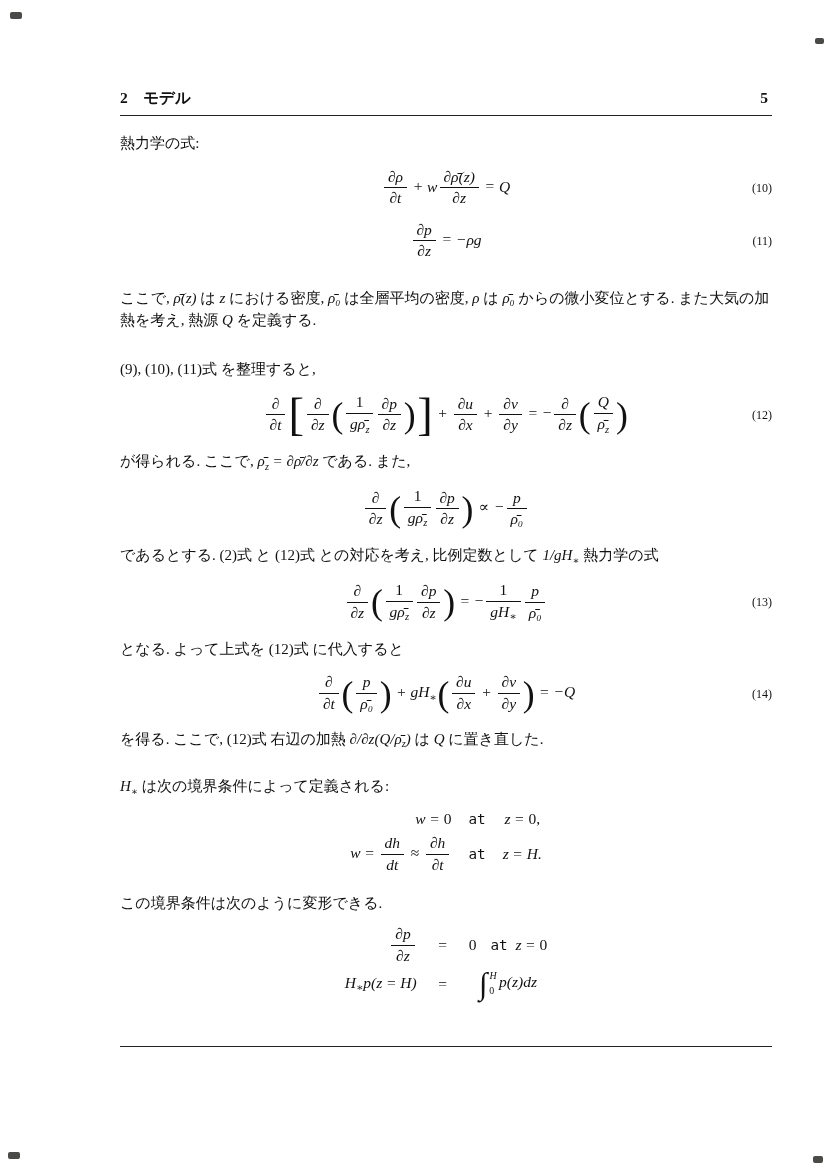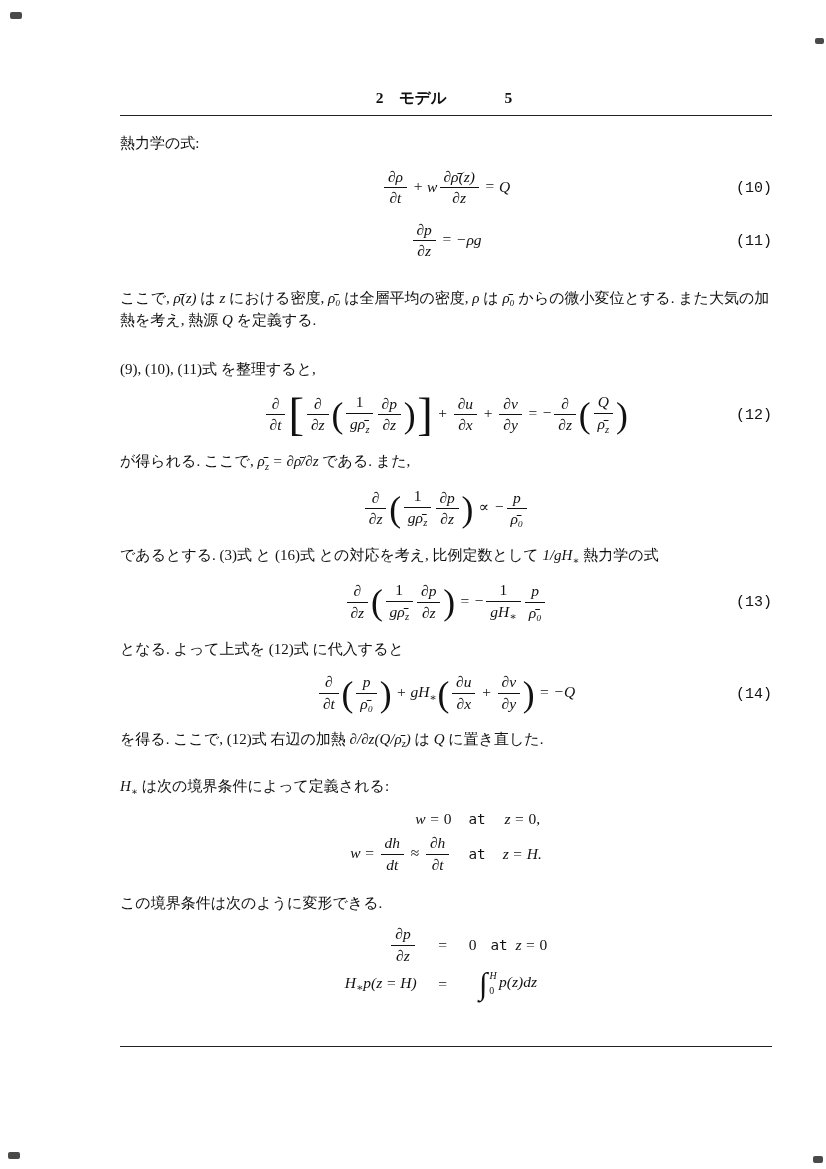--- a/index.html
+++ b/index.html
@@ -5,37 +5,37 @@
   html, body { margin: 0; padding: 0; }
   body {
     width: 826px; height: 1169px;
     background: #ffffff; color: #111;
     font-family: "Liberation Serif", "DejaVu Serif", serif;
     position: relative; overflow: hidden;
   }
   .page { padding: 88px 54px 0 120px; }
 
   
-  .hdr { display: flex; justify-content: center; align-items: baseline; gap: 58px;
+  .hdr { display: flex; justify-content: space-between; align-items: baseline; gap: 58px;
          font-weight: bold; font-size: 15.5px; padding: 0 4px 6px 0; }
   .rule { border-top: 1.2px solid #222; height: 0; }
   .bottom-rule { position: absolute; left: 120px; width: 652px; top: 1046px;
                  border-top: 1.2px solid #222; }
 
   
   p.para { font-size: 15px; line-height: 1.5; margin: 14px 0 0 0; }
   p.mt-lg { margin-top: 26px; }
   p.mt-xl { margin-top: 16px; }
   .jp { font-style: normal; }
 
   
   .eq { position: relative; text-align: center; margin: 13px 0; font-size: 15.5px; }
   .mbody { display: inline-block; white-space: nowrap; }
   .eqnum { position: absolute; right: 0; top: 50%; transform: translateY(-50%);
-           font-size: 15px; font-style: normal; font-family: Liberation Mono, monospace; }
+           font-size: 12px; font-style: normal; }
 
   
   .mi { font-style: italic; }
   .mn { font-style: normal; }
   .mo { font-style: normal; margin: 0 0.3em; }
   .mtt { font-family: "DejaVu Sans Mono", monospace; font-style: normal; font-size: 0.92em; }
   .msub { font-size: 68%; vertical-align: -0.35em; margin-left: 0.02em; }
   .msp { display: inline-block; }
   .frac { display: inline-block; vertical-align: middle; text-align: center;
           margin: 0 0.14em; line-height: 1.2; }
@@ -100,21 +100,21 @@
     <span class="mbody"><span class="frac"><span class="num"><span class="mi">∂</span></span><span class="den"><span class="mi">∂t</span></span></span><span class="delim" style="font-size: 3em;">[</span><span class="frac"><span class="num"><span class="mi">∂</span></span><span class="den"><span class="mi">∂z</span></span></span><span class="delim" style="font-size: 2.3em;">(</span><span class="frac"><span class="num"><span class="mn">1</span></span><span class="den"><span class="mi">gρ̄</span><span class="mi msub">z</span></span></span><span class="frac"><span class="num"><span class="mi">∂p</span></span><span class="den"><span class="mi">∂z</span></span></span><span class="delim" style="font-size: 2.3em;">)</span><span class="delim" style="font-size: 3em;">]</span><span class="mo">+</span><span class="frac"><span class="num"><span class="mi">∂u</span></span><span class="den"><span class="mi">∂x</span></span></span><span class="mo">+</span><span class="frac"><span class="num"><span class="mi">∂v</span></span><span class="den"><span class="mi">∂y</span></span></span><span class="mo">=</span><span class="mi">−</span><span class="frac"><span class="num"><span class="mi">∂</span></span><span class="den"><span class="mi">∂z</span></span></span><span class="delim" style="font-size: 2.3em;">(</span><span class="frac"><span class="num"><span class="mi">Q</span></span><span class="den"><span class="mi">ρ̄</span><span class="mi msub">z</span></span></span><span class="delim" style="font-size: 2.3em;">)</span></span>
     <span class="eqnum">(12)</span>
   </div>
 
   <p class="para"><span class="jp">が得られる. ここで, </span><span class="mi">ρ̄</span><span class="mi msub">z</span><span class="mi"> = ∂ρ̄/∂z</span><span class="jp"> である. また,</span></p>
 
   <div class="eq">
     <span class="mbody"><span class="frac"><span class="num"><span class="mi">∂</span></span><span class="den"><span class="mi">∂z</span></span></span><span class="delim" style="font-size: 2.3em;">(</span><span class="frac"><span class="num"><span class="mn">1</span></span><span class="den"><span class="mi">gρ̄</span><span class="mi msub">z</span></span></span><span class="frac"><span class="num"><span class="mi">∂p</span></span><span class="den"><span class="mi">∂z</span></span></span><span class="delim" style="font-size: 2.3em;">)</span><span class="mo">∝</span><span class="mi">−</span><span class="frac"><span class="num"><span class="mi">p</span></span><span class="den"><span class="mi">ρ̄₀</span></span></span></span>
   </div>
 
-  <p class="para"><span class="jp">であるとする. (3)式 と (16)式 との対応を考え, 比例定数として </span><span class="mi">1/gH</span><span class="mi msub">∗</span><span class="jp"> 熱力学の式</span></p>
+  <p class="para"><span class="jp">であるとする. (2)式 と (12)式 との対応を考え, 比例定数として </span><span class="mi">1/gH</span><span class="mi msub">∗</span><span class="jp"> 熱力学の式</span></p>
 
   <div class="eq">
     <span class="mbody"><span class="frac"><span class="num"><span class="mi">∂</span></span><span class="den"><span class="mi">∂z</span></span></span><span class="delim" style="font-size: 2.3em;">(</span><span class="frac"><span class="num"><span class="mn">1</span></span><span class="den"><span class="mi">gρ̄</span><span class="mi msub">z</span></span></span><span class="frac"><span class="num"><span class="mi">∂p</span></span><span class="den"><span class="mi">∂z</span></span></span><span class="delim" style="font-size: 2.3em;">)</span><span class="mo">=</span><span class="mi">−</span><span class="frac"><span class="num"><span class="mn">1</span></span><span class="den"><span class="mi">gH</span><span class="mi msub">∗</span></span></span><span class="frac"><span class="num"><span class="mi">p</span></span><span class="den"><span class="mi">ρ̄₀</span></span></span></span>
     <span class="eqnum">(13)</span>
   </div>
 
   <p class="para">となる. よって上式を (12)式 に代入すると</p>
 
   <div class="eq">
     <span class="mbody"><span class="frac"><span class="num"><span class="mi">∂</span></span><span class="den"><span class="mi">∂t</span></span></span><span class="delim" style="font-size: 2.3em;">(</span><span class="frac"><span class="num"><span class="mi">p</span></span><span class="den"><span class="mi">ρ̄₀</span></span></span><span class="delim" style="font-size: 2.3em;">)</span><span class="mo">+</span><span class="mi">gH</span><span class="mi msub">∗</span><span class="delim" style="font-size: 2.3em;">(</span><span class="frac"><span class="num"><span class="mi">∂u</span></span><span class="den"><span class="mi">∂x</span></span></span><span class="mo">+</span><span class="frac"><span class="num"><span class="mi">∂v</span></span><span class="den"><span class="mi">∂y</span></span></span><span class="delim" style="font-size: 2.3em;">)</span><span class="mo">=</span><span class="mi">−Q</span></span>

